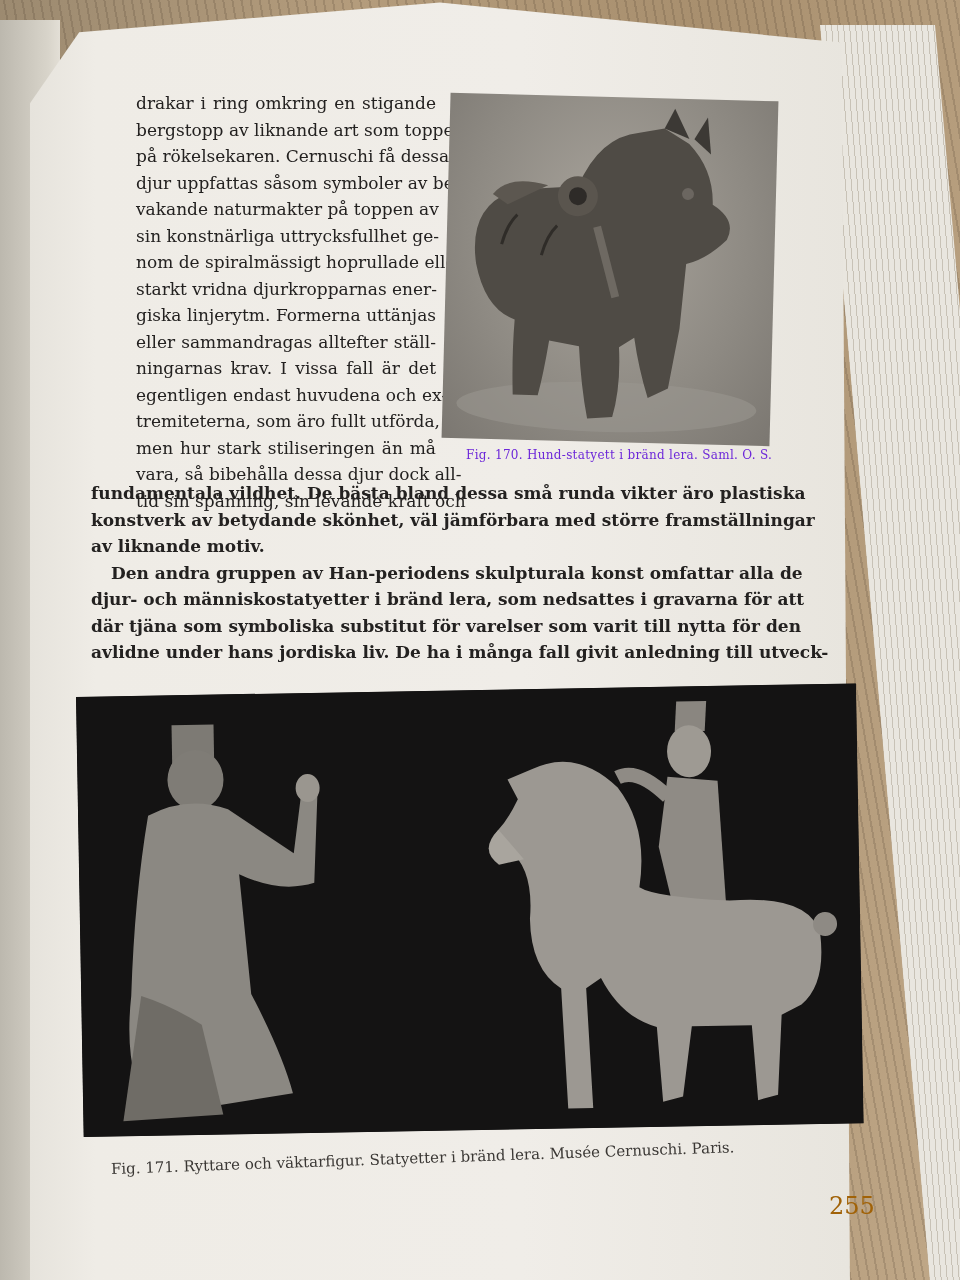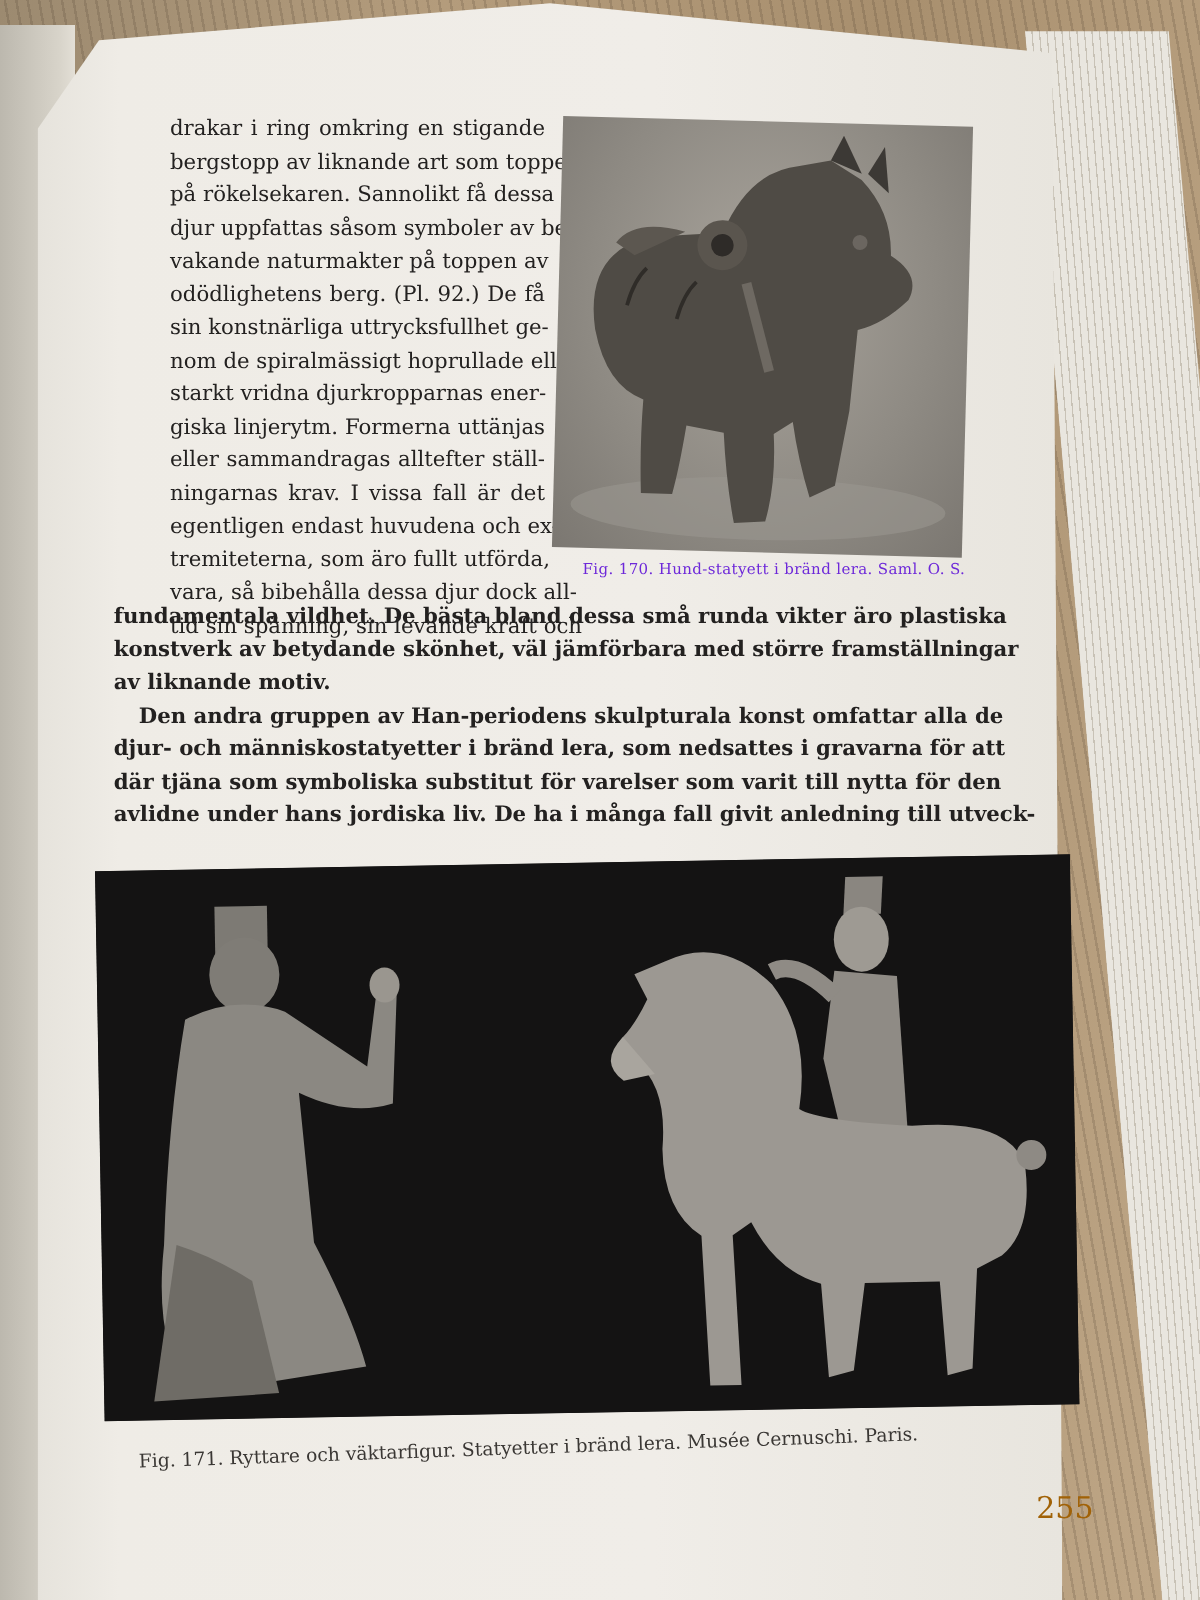--- a/index.html
+++ b/index.html
@@ -75,32 +75,32 @@
 <div class="wood-grain"></div>
 <div class="left-page"></div>
 <div class="page-stack"></div>
 <div class="page"></div>
 
 <div class="content">
 
   <div class="col-text">
     <span class="line">drakar i ring omkring en stigande</span>
     <span class="line">bergstopp av liknande art som toppen</span>
-    <span class="line">på rökelsekaren. Sannolikt få dessa</span>
+    <span class="line">på rökelsekaren. Cernuschi få dessa</span>
     <span class="line">djur uppfattas såsom symboler av be-</span>
     <span class="line">vakande naturmakter på toppen av</span>
-    <span class="line">odödlighetens berg. (Pl. 92.) De få</span>
     <span class="line">sin konstnärliga uttrycksfullhet ge-</span>
     <span class="line">nom de spiralmässigt hoprullade eller</span>
     <span class="line">starkt vridna djurkropparnas ener-</span>
     <span class="line">giska linjerytm. Formerna uttänjas</span>
     <span class="line">eller sammandragas alltefter ställ-</span>
     <span class="line">ningarnas krav. I vissa fall är det</span>
     <span class="line">egentligen endast huvudena och ex-</span>
     <span class="line">tremiteterna, som äro fullt utförda,</span>
+    <span class="line">men hur stark stiliseringen än må</span>
     <span class="line">vara, så bibehålla dessa djur dock all-</span>
     <span class="line">tid sin spänning, sin levande kraft och</span>
   </div>
 
   <div class="fig170-photo">
     <svg class="dog" viewBox="0 0 328 345">
       <ellipse cx="164" cy="310" rx="150" ry="25" fill="#9a968f" opacity="0.6"></ellipse>
       <path d="M30 170 Q20 110 70 95 L130 90 Q150 40 190 35 L215 30 L240 45 Q265 70 265 105 Q290 120 280 140 Q260 160 240 165 L235 230 Q230 260 225 290 L205 300 Q195 270 190 240 L175 250 Q178 290 170 320 L145 322 Q138 290 135 250 L105 245 Q100 280 95 300 L70 300 Q68 260 70 225 Q40 215 30 170Z" fill="#4f4b45"></path>
       <path d="M45 100 Q60 80 100 90 Q80 100 60 110Z" fill="#5c5750"></path>
       <circle cx="130" cy="100" r="20" fill="#5a554e"></circle>

